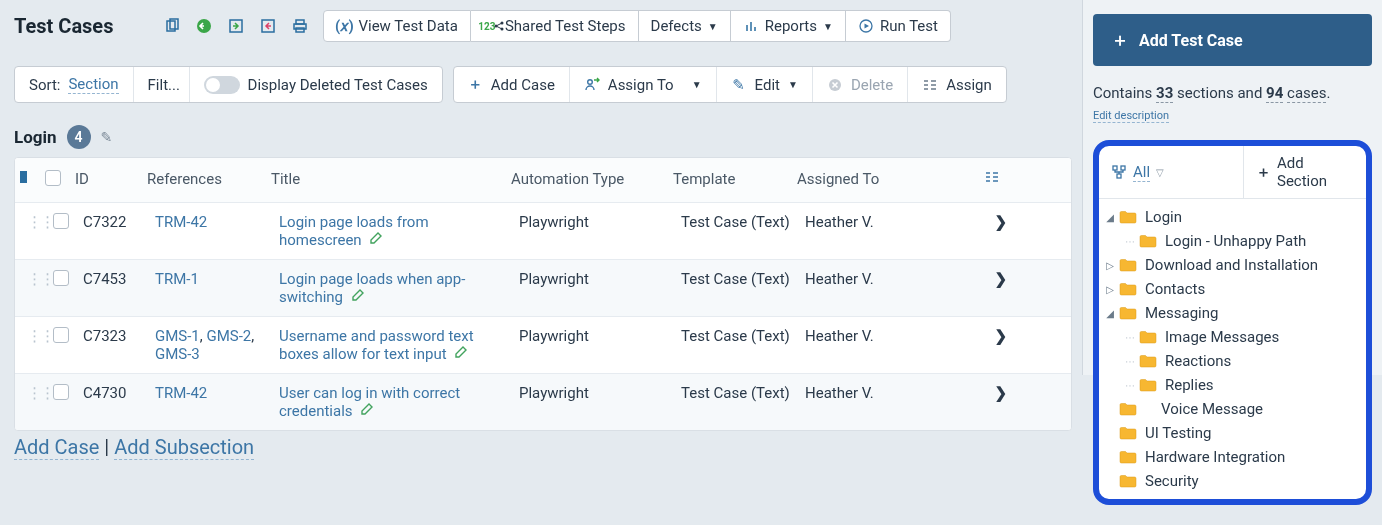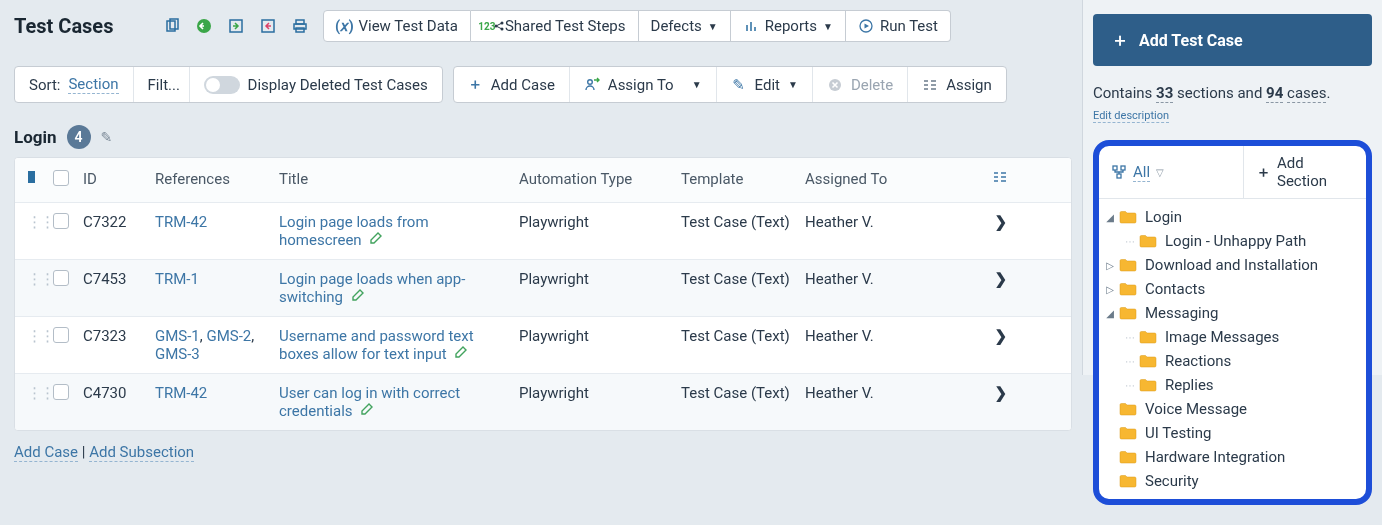--- a/index.html
+++ b/index.html
@@ -31,31 +31,31 @@
   .muted{color:#9aa5b1;}
   .plus-b{color:#3d76a6;font-weight:700;}
   
   .secrow{display:flex;align-items:center;gap:10px;margin:22px 10px 8px 14px;}
   .secrow .secname{font-size:17px;font-weight:700;color:#1a2732;}
   .badgecount{background:#5a7997;color:#fff;border-radius:12px;min-width:24px;height:24px;display:inline-flex;align-items:center;justify-content:center;font-size:14px;font-weight:600;padding:0 6px;}
   .pencil{color:#7a8896;cursor:pointer;}
   
   .tbl{margin:0 10px 0 14px;border:1px solid #d9dfe5;border-radius:4px;background:#fff;overflow:hidden;}
   .trow{display:grid;grid-template-columns:26px 30px 72px 124px 240px 162px 124px 170px 40px;align-items:flex-start;padding:10px 8px;border-top:1px solid #e6ebf0;}
-  .trow.hd{background:#fafcfd;font-size:14px;color:#4a5866;border-top:none;padding:12px 8px;}
+  .trow.hd{background:#fafcfd;font-size:14px;color:#4a5866;border-top:none;padding:12px 0;}
   .trow.alt{background:#f6f9fb;}
   .trow .cell{padding:0 4px;font-size:15px;}
   .drag{color:#b9c4cf;cursor:grab;display:flex;align-items:center;font-size:12px;letter-spacing:-2px;}
   .cb{width:16px;height:16px;border:1px solid #b3bdc7;border-radius:3px;background:#fff;display:inline-block;}
   .lnk{color:#3d76a6;cursor:pointer;}
   .titlecell{display:flex;flex-direction:column;}
   .tline{display:inline;}
   .editpen{color:#42a35e;margin-left:4px;}
   .rowarr{color:#2b3a4a;text-align:right;font-weight:700;}
-  .footlinks{margin:12px 10px 0 14px;font-size:15px;}
+  .footlinks{margin:4px 10px 0 14px;font-size:20px;}
   .footlinks .flnk{color:#3d76a6;border-bottom:1px dashed #95b5d1;cursor:pointer;}
   
   .bigbtn{display:flex;align-items:center;gap:10px;background:#2e5e89;color:#fff;font-size:16px;font-weight:700;padding:14px 18px;border-radius:4px;cursor:pointer;margin-bottom:18px;}
   .bigbtn .pl{font-size:18px;font-weight:700;}
   .side-meta{font-size:15px;color:#2b3a4a;margin-bottom:4px;}
   .side-meta .dash{border-bottom:1px dashed #8a97a4;}
   .side-edit{color:#3d76a6;border-bottom:1px dashed #95b5d1;font-size:11px;cursor:pointer;}
   .treebox{margin-top:18px;border:6px solid #1d4ed8;border-radius:16px;background:#fff;}
   .treehdr{display:flex;border-bottom:1px solid #e1e6eb;}
   .treehdr .thcell{display:flex;align-items:center;gap:6px;padding:8px 12px;font-size:15px;cursor:pointer;}
@@ -407,21 +407,21 @@
             </span>
             <span style="margin-left: 4px;">Replies</span>
           </div>
           <div class="node ind1">
             <span class="caret"></span>
             <span class="folder">
               <svg width="18" height="14" viewBox="0 0 18 14">
                 <path d="M1 3c0-1 .5-1.5 1.5-1.5h4L8 3h7.5c1 0 1.5.5 1.5 1.5v7c0 1-.5 1.5-1.5 1.5h-13C1.5 13 1 12.5 1 11.5V3z" fill="#f7b731" stroke="#d99a1a" stroke-width="0.5"></path>
               </svg>
             </span>
-            <span style="margin-left: 4px;">Voice Message</span>
+            <span style="margin-left: 20px;">Voice Message</span>
           </div>
           <div class="node ind1">
             <span class="caret"></span>
             <span class="folder">
               <svg width="18" height="14" viewBox="0 0 18 14">
                 <path d="M1 3c0-1 .5-1.5 1.5-1.5h4L8 3h7.5c1 0 1.5.5 1.5 1.5v7c0 1-.5 1.5-1.5 1.5h-13C1.5 13 1 12.5 1 11.5V3z" fill="#f7b731" stroke="#d99a1a" stroke-width="0.5"></path>
               </svg>
             </span>
             <span style="margin-left: 4px;">UI Testing</span>
           </div>

